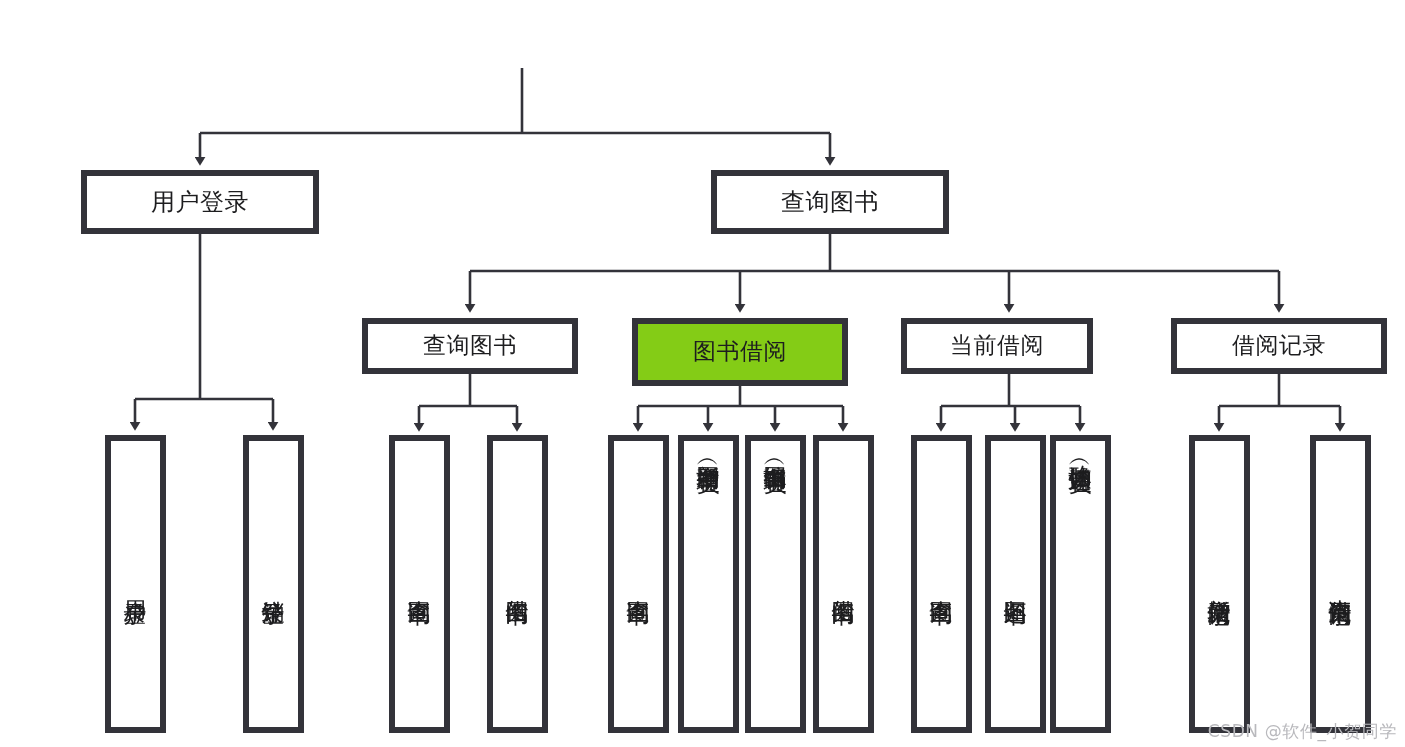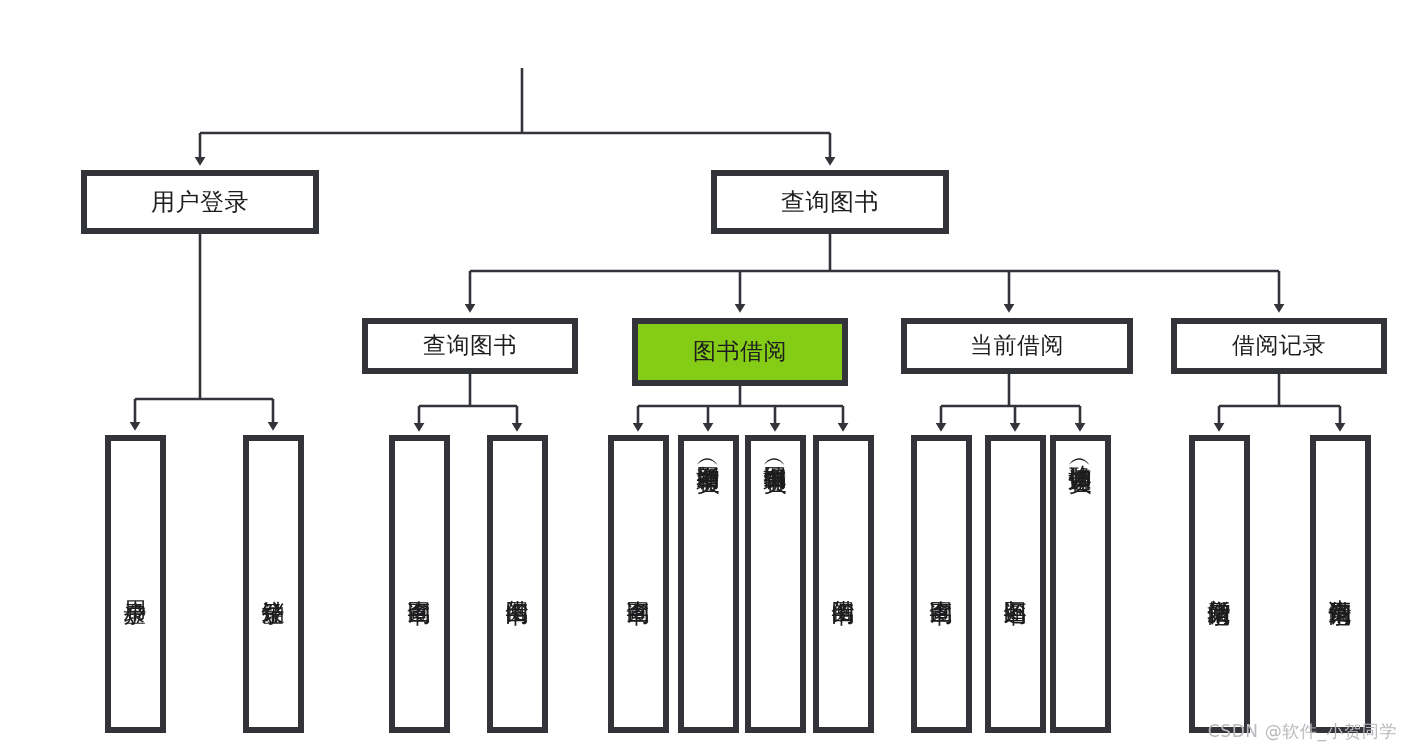--- a/index.html
+++ b/index.html
@@ -148,21 +148,21 @@
   <div class="node level-1" id="node-l1-1" style="left: 711px; top: 170px; width: 238px; height: 64px; border-color: rgb(51, 51, 58); background: rgb(255, 255, 255); color: rgb(29, 29, 31);">
     <span class="label-h">查询图书</span>
   </div>
 
   <div class="node level-2" id="node-l2-0" style="left: 362px; top: 318px; width: 216px; height: 56px; border-color: rgb(51, 51, 58); background: rgb(255, 255, 255); color: rgb(29, 29, 31);">
     <span class="label-h">查询图书</span>
   </div>
   <div class="node level-2" id="node-l2-1" style="left: 632px; top: 318px; width: 216px; height: 68px; border-color: rgb(51, 51, 58); background: #84cc16; color: rgb(29, 29, 31); justify-content: center;">
     <span class="label-h">图书借阅</span>
   </div>
-  <div class="node level-2" id="node-l2-2" style="left: 901px; top: 318px; width: 232px; height: 56px; border-color: rgb(51, 51, 58); background: rgb(255, 255, 255); color: rgb(29, 29, 31);">
+  <div class="node level-2" id="node-l2-2" style="left: 901px; top: 318px; width: 192px; height: 56px; border-color: rgb(51, 51, 58); background: rgb(255, 255, 255); color: rgb(29, 29, 31);">
     <span class="label-h">当前借阅</span>
   </div>
   <div class="node level-2" id="node-l2-3" style="left: 1171px; top: 318px; width: 216px; height: 56px; border-color: rgb(51, 51, 58); background: rgb(255, 255, 255); color: rgb(29, 29, 31);">
     <span class="label-h">借阅记录</span>
   </div>
 
   <div class="node leaf centered" id="node-leaf-0" style="left: 105px; top: 435px; width: 61px; height: 298px; border-color: rgb(51, 51, 58); background: rgb(255, 255, 255); color: rgb(29, 29, 31);">
     <span class="label-v">用户登录</span>
   </div>
   <div class="node leaf centered" id="node-leaf-1" style="left: 243px; top: 435px; width: 61px; height: 298px; border-color: rgb(51, 51, 58); background: rgb(255, 255, 255); color: rgb(29, 29, 31);">

